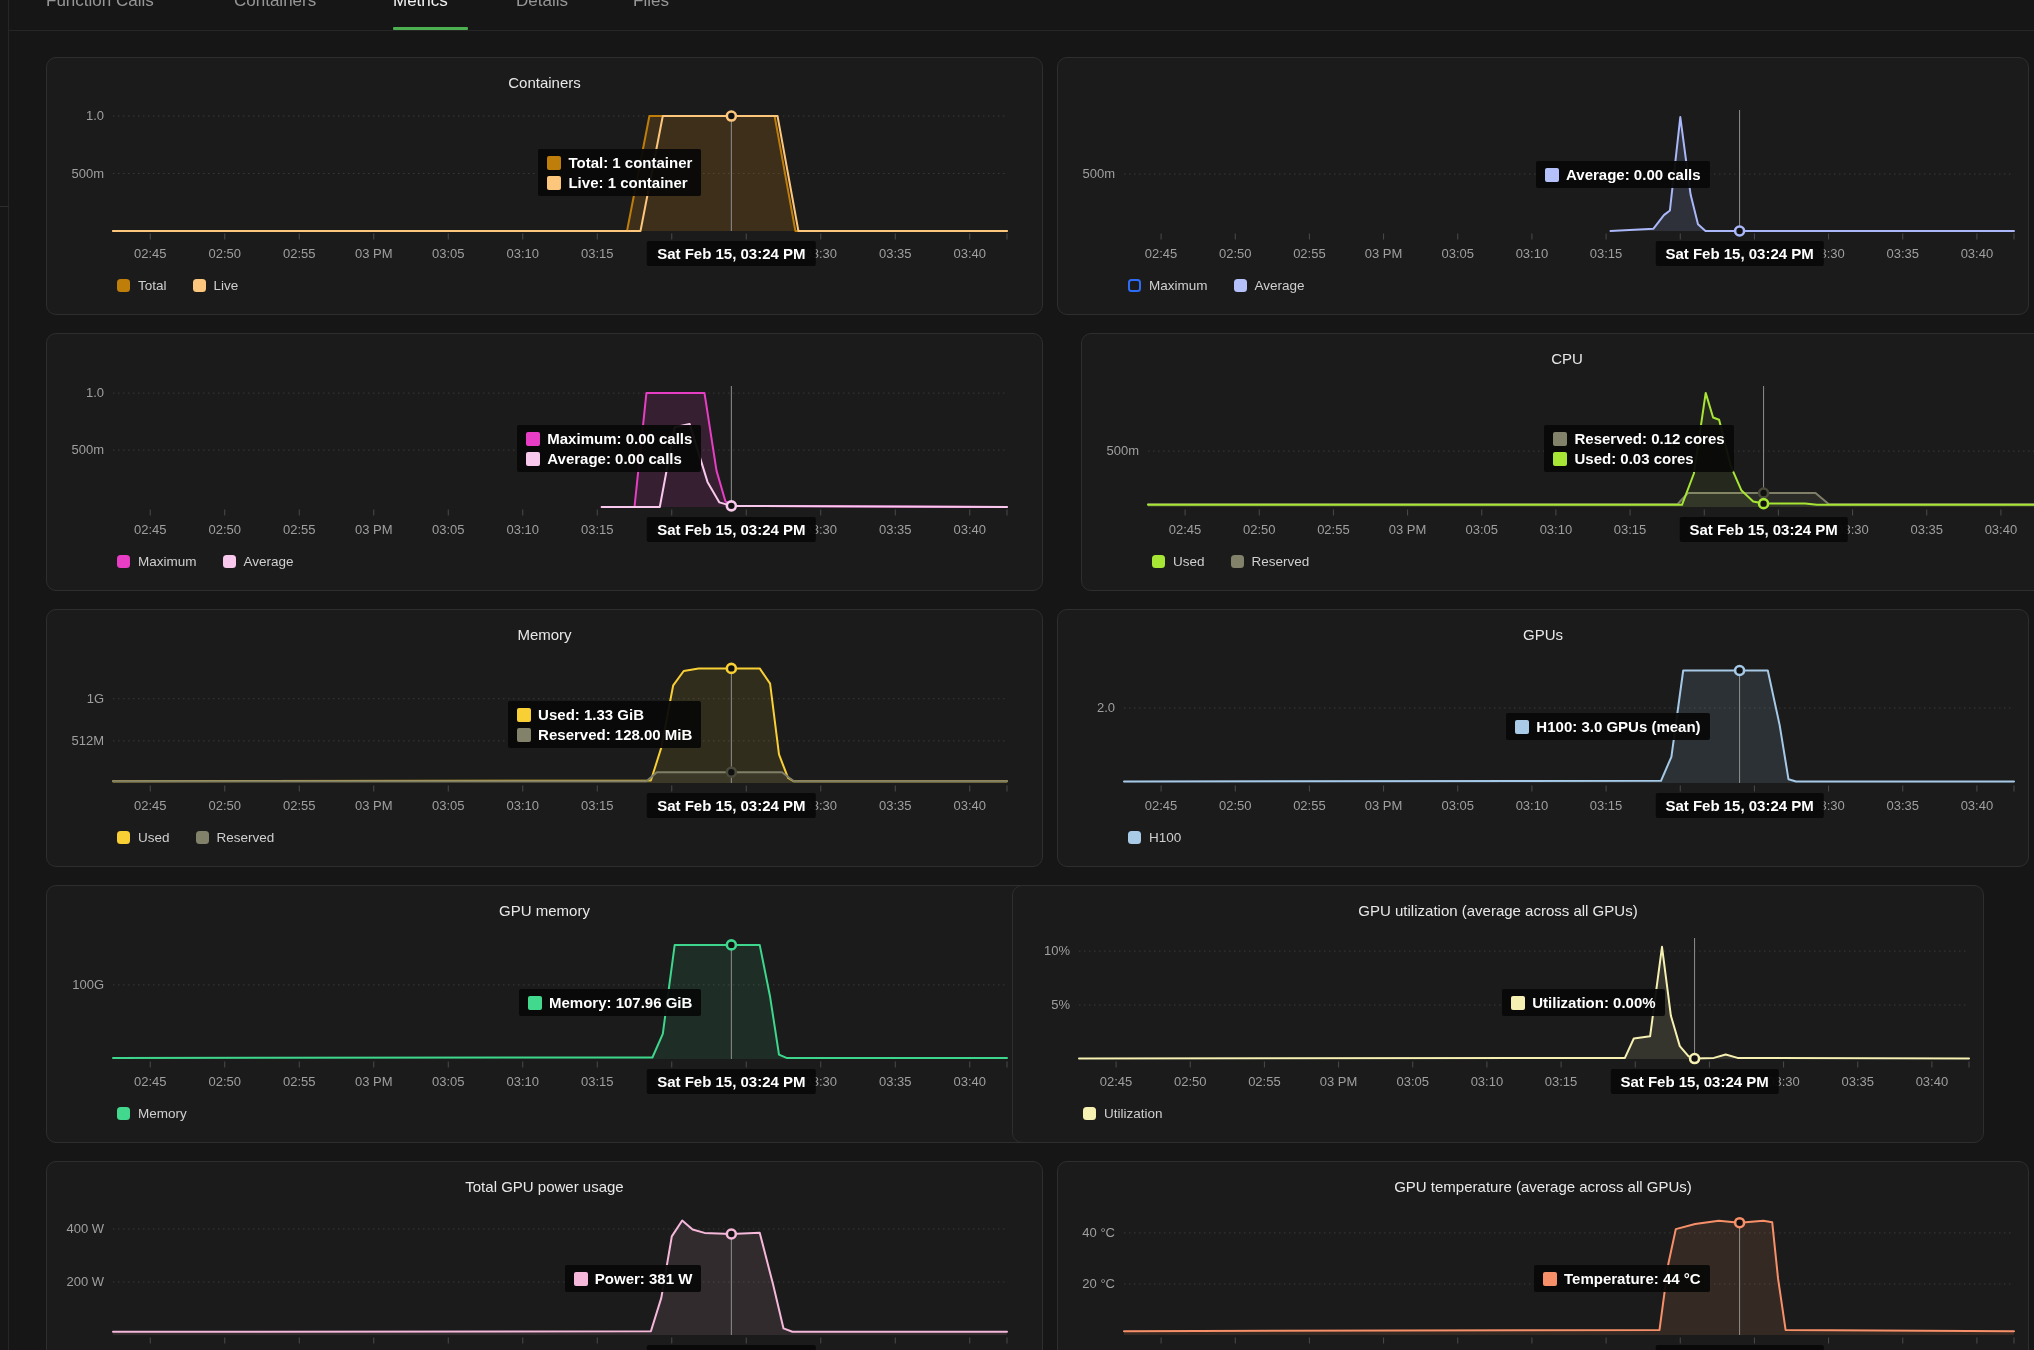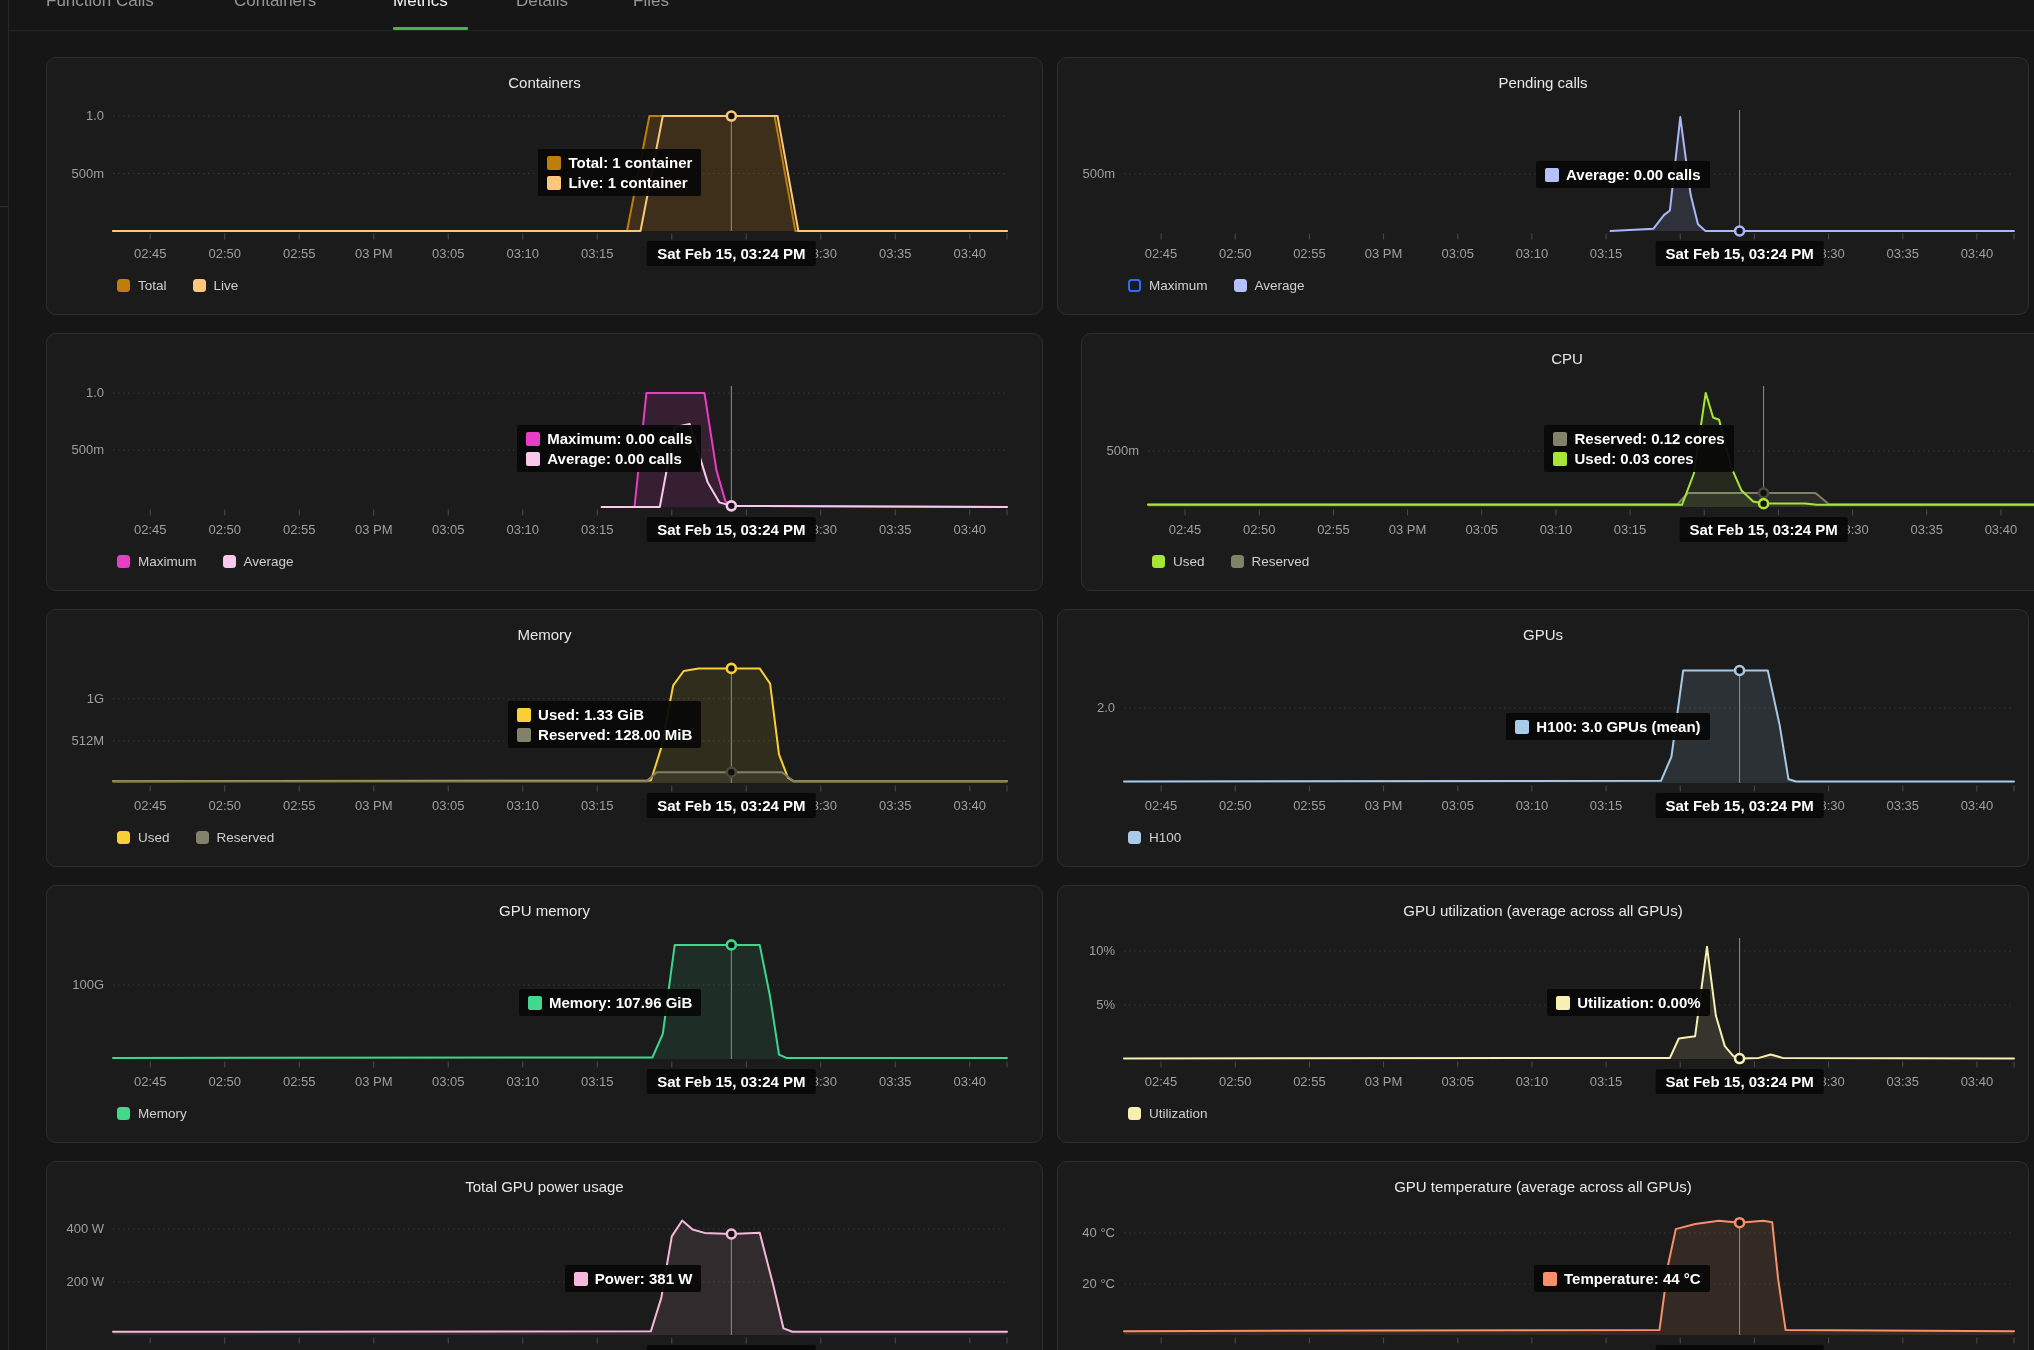--- a/index.html
+++ b/index.html
@@ -100,21 +100,20 @@
           <span class="legend-sw" style="background: rgb(191, 125, 10);"></span>
           <span class="legend-tx">Total</span>
         </div>
         <div class="legend-item">
           <span class="legend-sw" style="background: rgb(252, 198, 124);"></span>
           <span class="legend-tx">Live</span>
         </div>
       </div>
     </div>
     <div class="panel" style="left: 1057px; top: 57px; width: 972px; height: 258px;">
-      <div class="panel-title">Pending calls</div>
       <svg width="972" height="258" class="plot-svg">
         <line x1="66" x2="956" y1="116.05555555555557" y2="116.05555555555557" stroke="#3a3a3a" stroke-width="1" stroke-dasharray="1.5 3.5"></line>
         <line x1="103.08333333333333" x2="103.08333333333333" y1="175.5" y2="181.5" stroke="#4b4b4b" stroke-width="1"></line>
         <line x1="177.25" x2="177.25" y1="175.5" y2="181.5" stroke="#4b4b4b" stroke-width="1"></line>
         <line x1="251.41666666666669" x2="251.41666666666669" y1="175.5" y2="181.5" stroke="#4b4b4b" stroke-width="1"></line>
         <line x1="325.58333333333337" x2="325.58333333333337" y1="175.5" y2="181.5" stroke="#4b4b4b" stroke-width="1"></line>
         <line x1="399.75" x2="399.75" y1="175.5" y2="181.5" stroke="#4b4b4b" stroke-width="1"></line>
         <line x1="473.91666666666663" x2="473.91666666666663" y1="175.5" y2="181.5" stroke="#4b4b4b" stroke-width="1"></line>
         <line x1="548.0833333333333" x2="548.0833333333333" y1="175.5" y2="181.5" stroke="#4b4b4b" stroke-width="1"></line>
         <line x1="622.25" x2="622.25" y1="175.5" y2="181.5" stroke="#4b4b4b" stroke-width="1"></line>
@@ -431,21 +430,21 @@
         </div>
       </div>
       <div class="dtip" style="left: 684.35px;">Sat Feb 15, 03:24 PM</div>
       <div class="legend">
         <div class="legend-item">
           <span class="legend-sw" style="background: rgb(66, 217, 143);"></span>
           <span class="legend-tx">Memory</span>
         </div>
       </div>
     </div>
-    <div class="panel" style="left: 1057px; top: 885px; width: 972px; height: 258px;">
+    <div class="panel" style="left: 1012px; top: 885px; width: 972px; height: 258px;">
       <div class="panel-title">GPU utilization (average across all GPUs)</div>
       <svg width="972" height="258" class="plot-svg">
         <line x1="66" x2="956" y1="65.10526315789474" y2="65.10526315789474" stroke="#3a3a3a" stroke-width="1" stroke-dasharray="1.5 3.5"></line>
         <line x1="66" x2="956" y1="119.05263157894737" y2="119.05263157894737" stroke="#3a3a3a" stroke-width="1" stroke-dasharray="1.5 3.5"></line>
         <line x1="103.08333333333333" x2="103.08333333333333" y1="175.5" y2="181.5" stroke="#4b4b4b" stroke-width="1"></line>
         <line x1="177.25" x2="177.25" y1="175.5" y2="181.5" stroke="#4b4b4b" stroke-width="1"></line>
         <line x1="251.41666666666669" x2="251.41666666666669" y1="175.5" y2="181.5" stroke="#4b4b4b" stroke-width="1"></line>
         <line x1="325.58333333333337" x2="325.58333333333337" y1="175.5" y2="181.5" stroke="#4b4b4b" stroke-width="1"></line>
         <line x1="399.75" x2="399.75" y1="175.5" y2="181.5" stroke="#4b4b4b" stroke-width="1"></line>
         <line x1="473.91666666666663" x2="473.91666666666663" y1="175.5" y2="181.5" stroke="#4b4b4b" stroke-width="1"></line>

